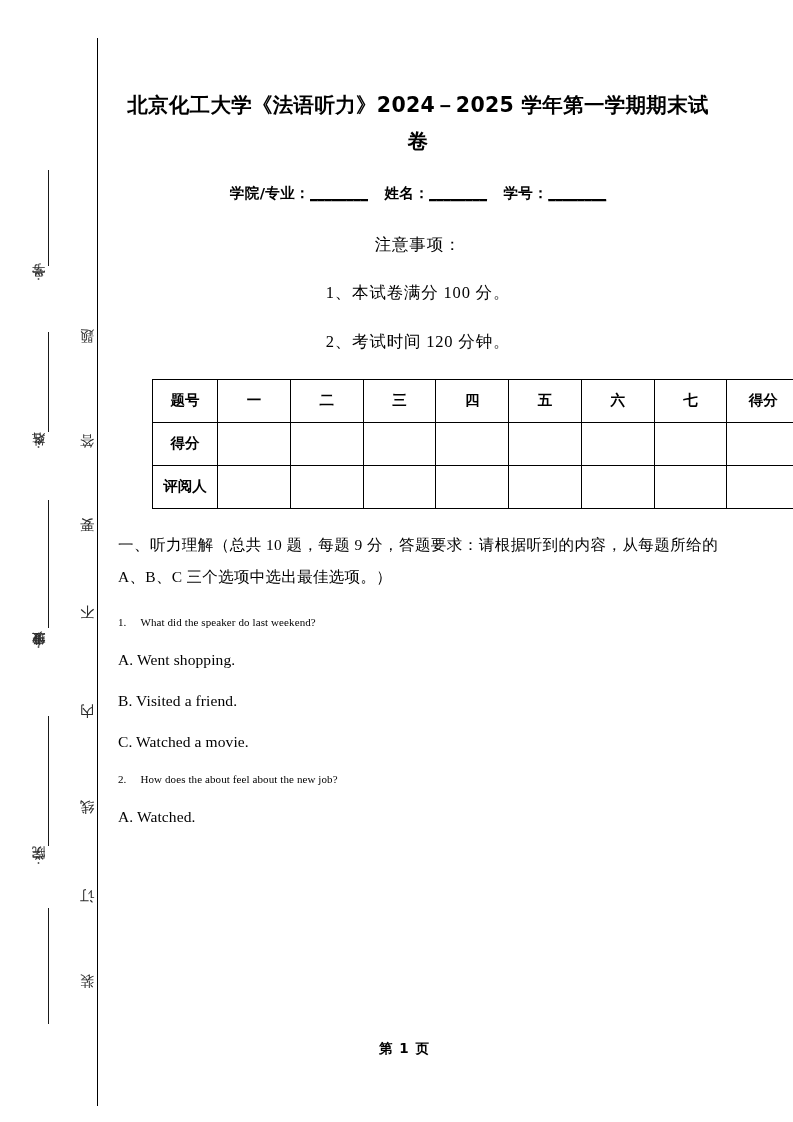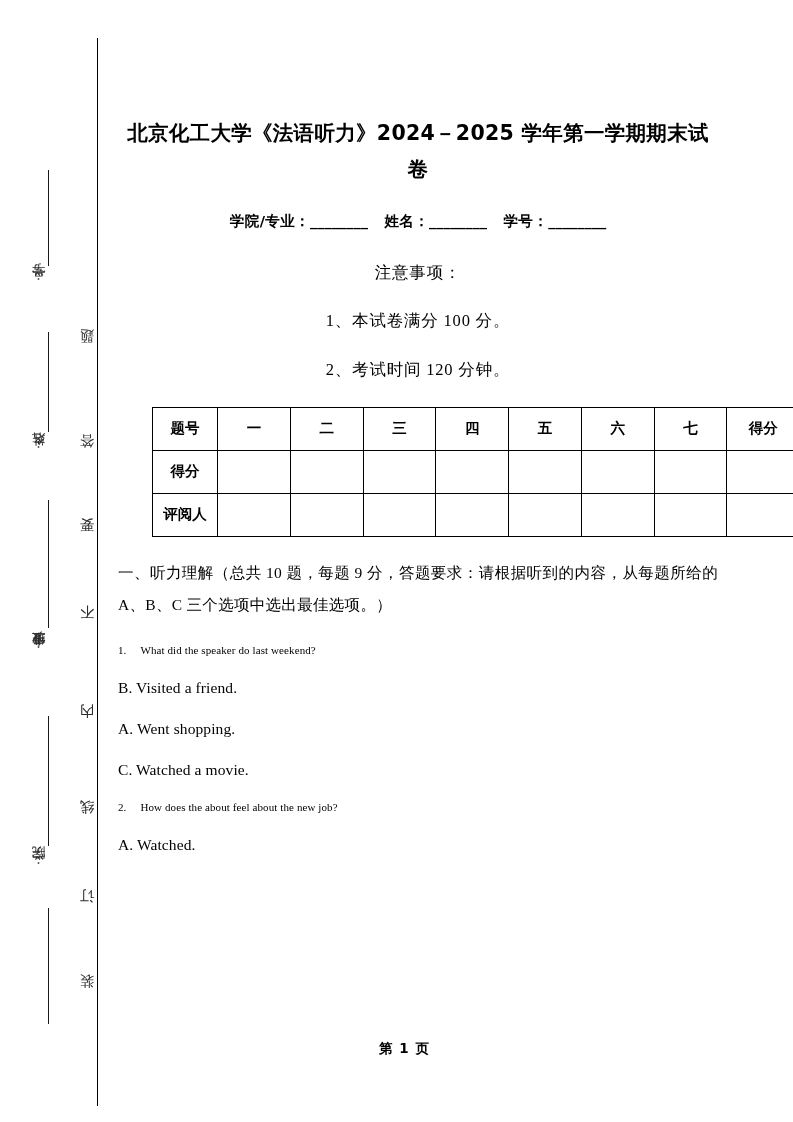--- a/index.html
+++ b/index.html
@@ -64,40 +64,41 @@
   
   #page-body {
     position: absolute;
     left: 118px;
     top: 0;
     width: 600px;
   }
 
   #exam-title {
     margin: 0;
-    padding-top: 116px;
+    padding-top: 88px;
     text-align: center;
     font-family: "DejaVu Sans", "Liberation Sans", sans-serif;
     font-size: 20.5px;
     font-weight: bold;
     line-height: 1.75;
     letter-spacing: 0.3px;
   }
 
   #student-info {
     margin: 0;
     padding-top: 24px;
     text-align: center;
     font-family: "DejaVu Sans", "Liberation Sans", sans-serif;
     font-size: 14.5px;
     font-weight: bold;
     letter-spacing: 0.4px;
   }
   #student-info .blank {
     letter-spacing: 0px;
+    text-decoration: underline;
   }
 
   .notice-block {
     padding-top: 18px;
     text-align: center;
   }
   .notice-line {
     margin: 0;
     font-size: 16.5px;
     line-height: 2.95;
@@ -242,22 +243,22 @@
           <td></td>
           <td></td>
         </tr>
       </tbody>
     </table>
   </div>
 
   <p id="section-heading">一、听力理解（总共 10 题，每题 9 分，答题要求：请根据听到的内容，从每题所给的 A、B、C 三个选项中选出最佳选项。）</p>
 
   <p class="question"><span class="qnum">1.</span><span>What did the speaker do last weekend?</span></p>
+  <p class="option">A. Went shopping.</p>
   <p class="option">B. Visited a friend.</p>
-  <p class="option">A. Went shopping.</p>
   <p class="option">C. Watched a movie.</p>
 
   <p class="question"><span class="qnum">2.</span><span>How does the about feel about the new job?</span></p>
   <p class="option">A. Watched.</p>
 
 </div>
 
 <div id="page-footer">第 1 页</div>
 
 </body></html>

